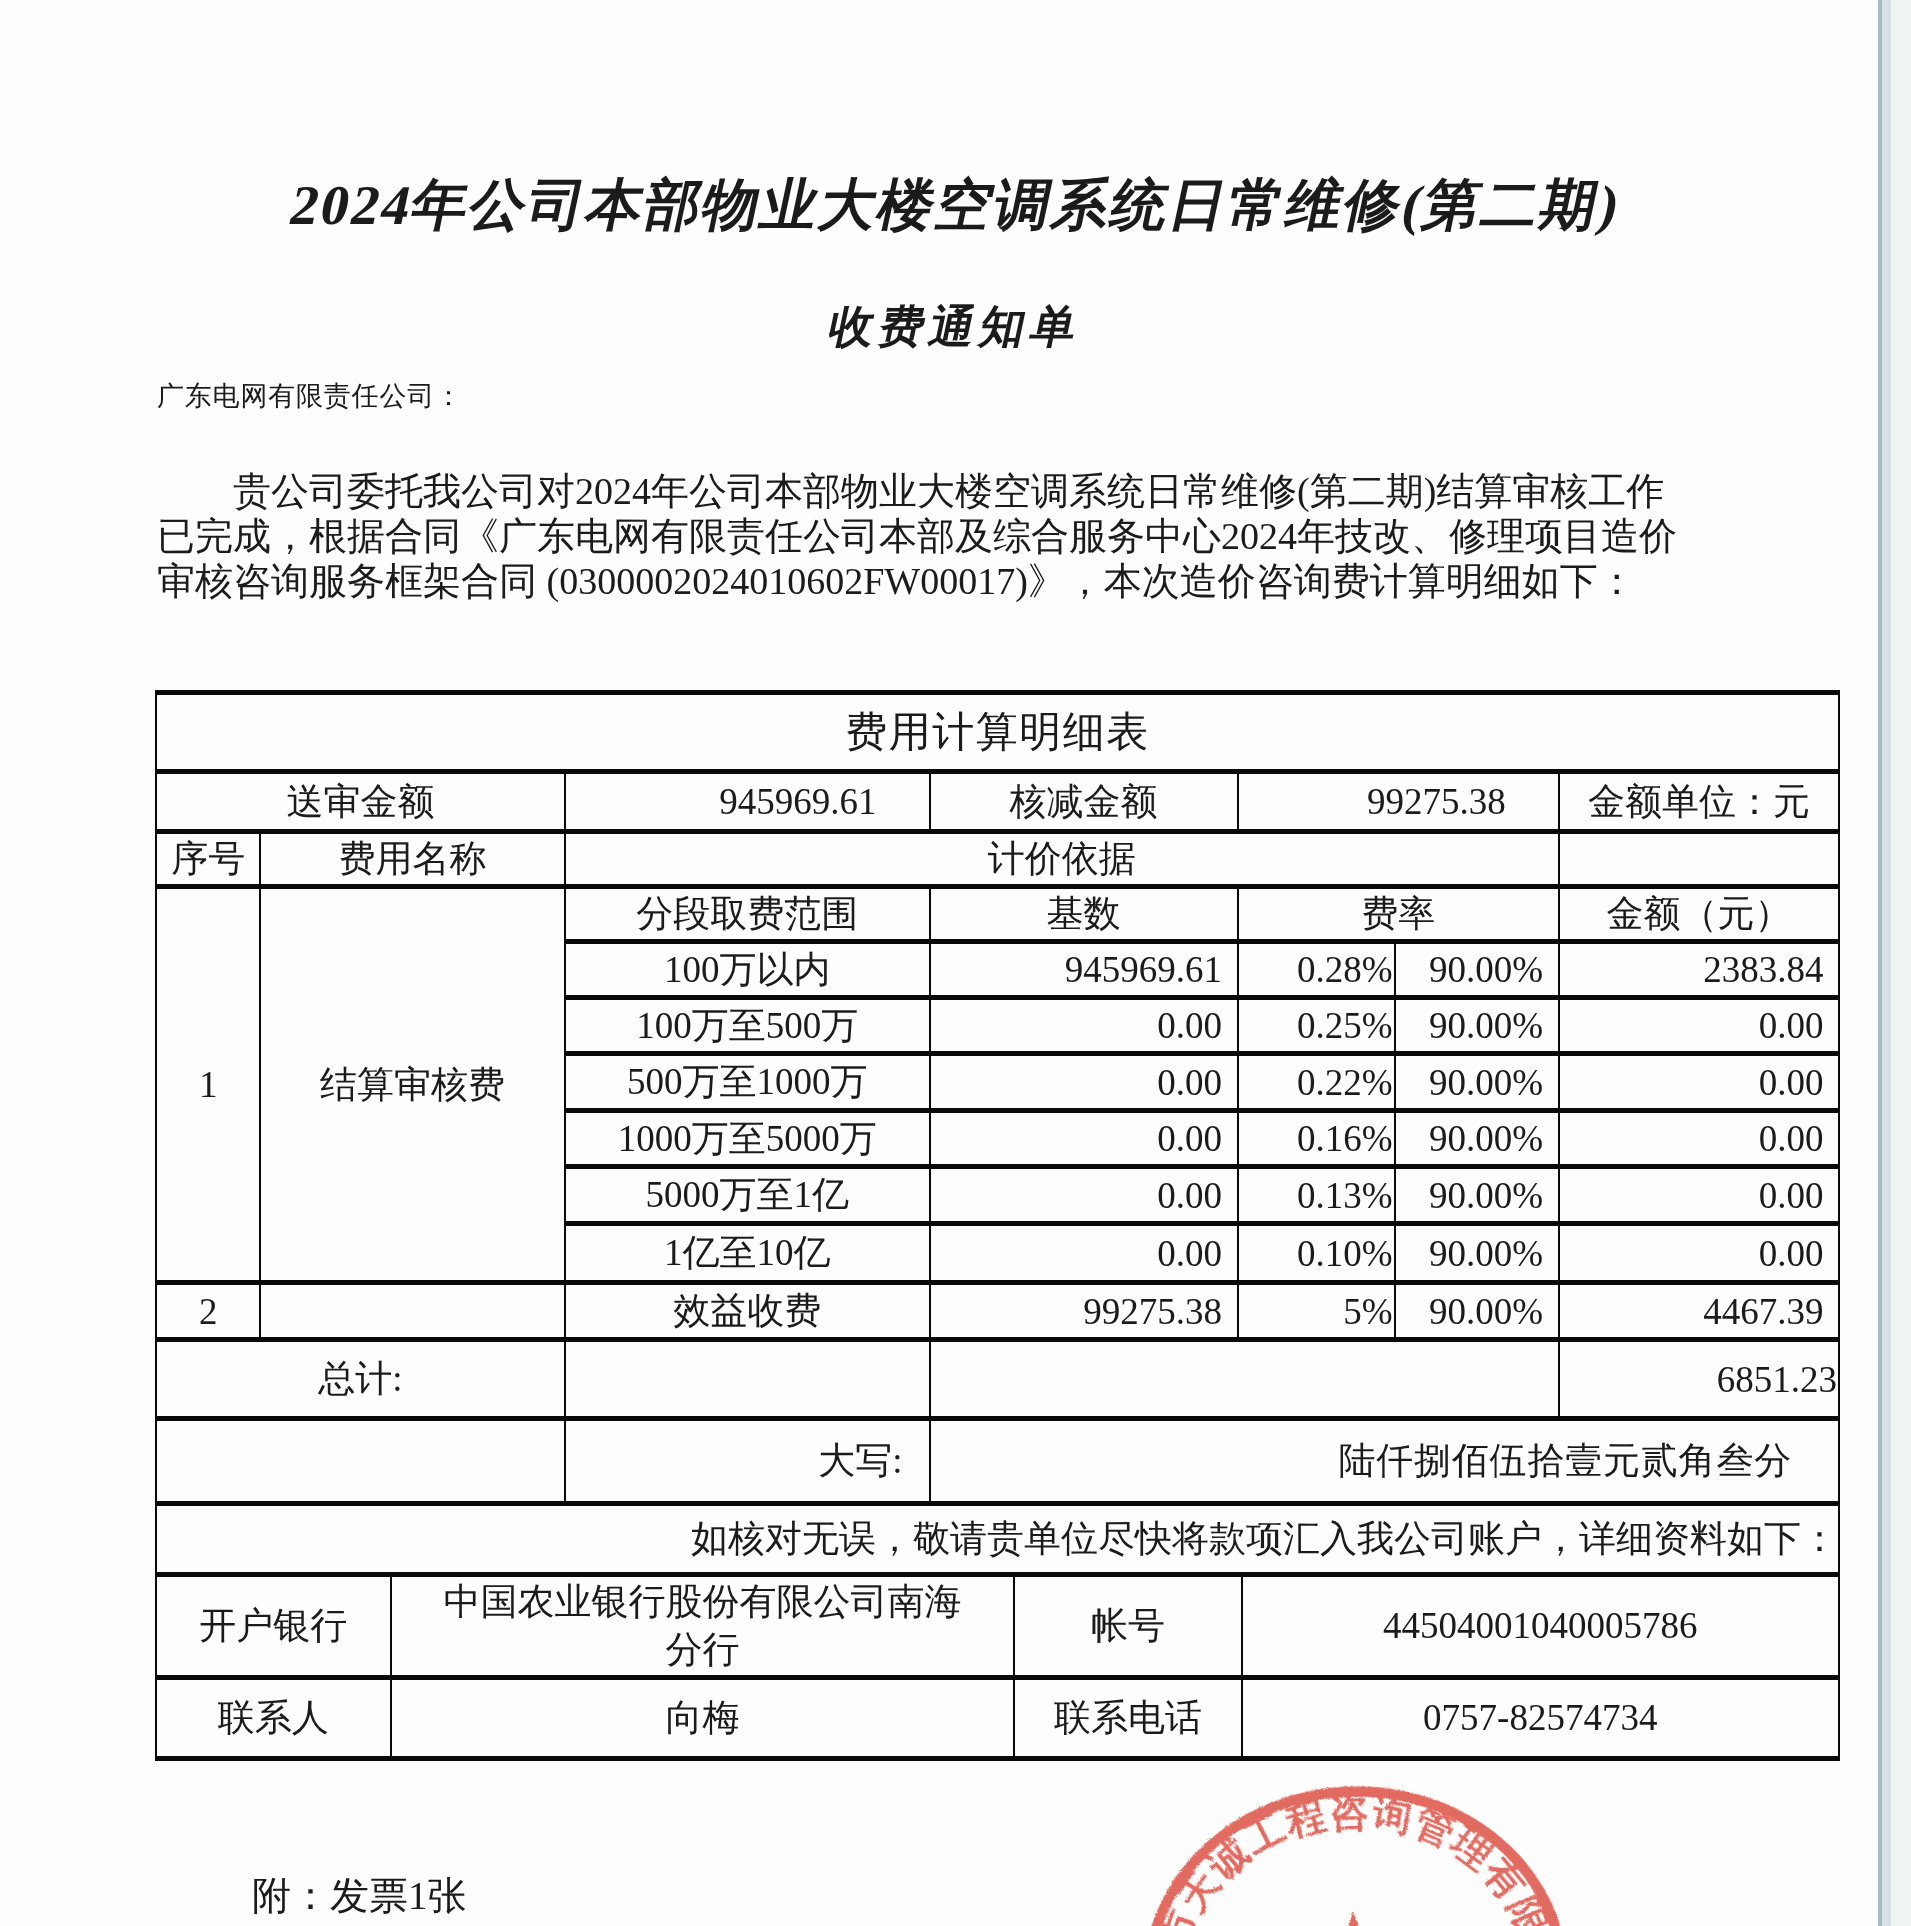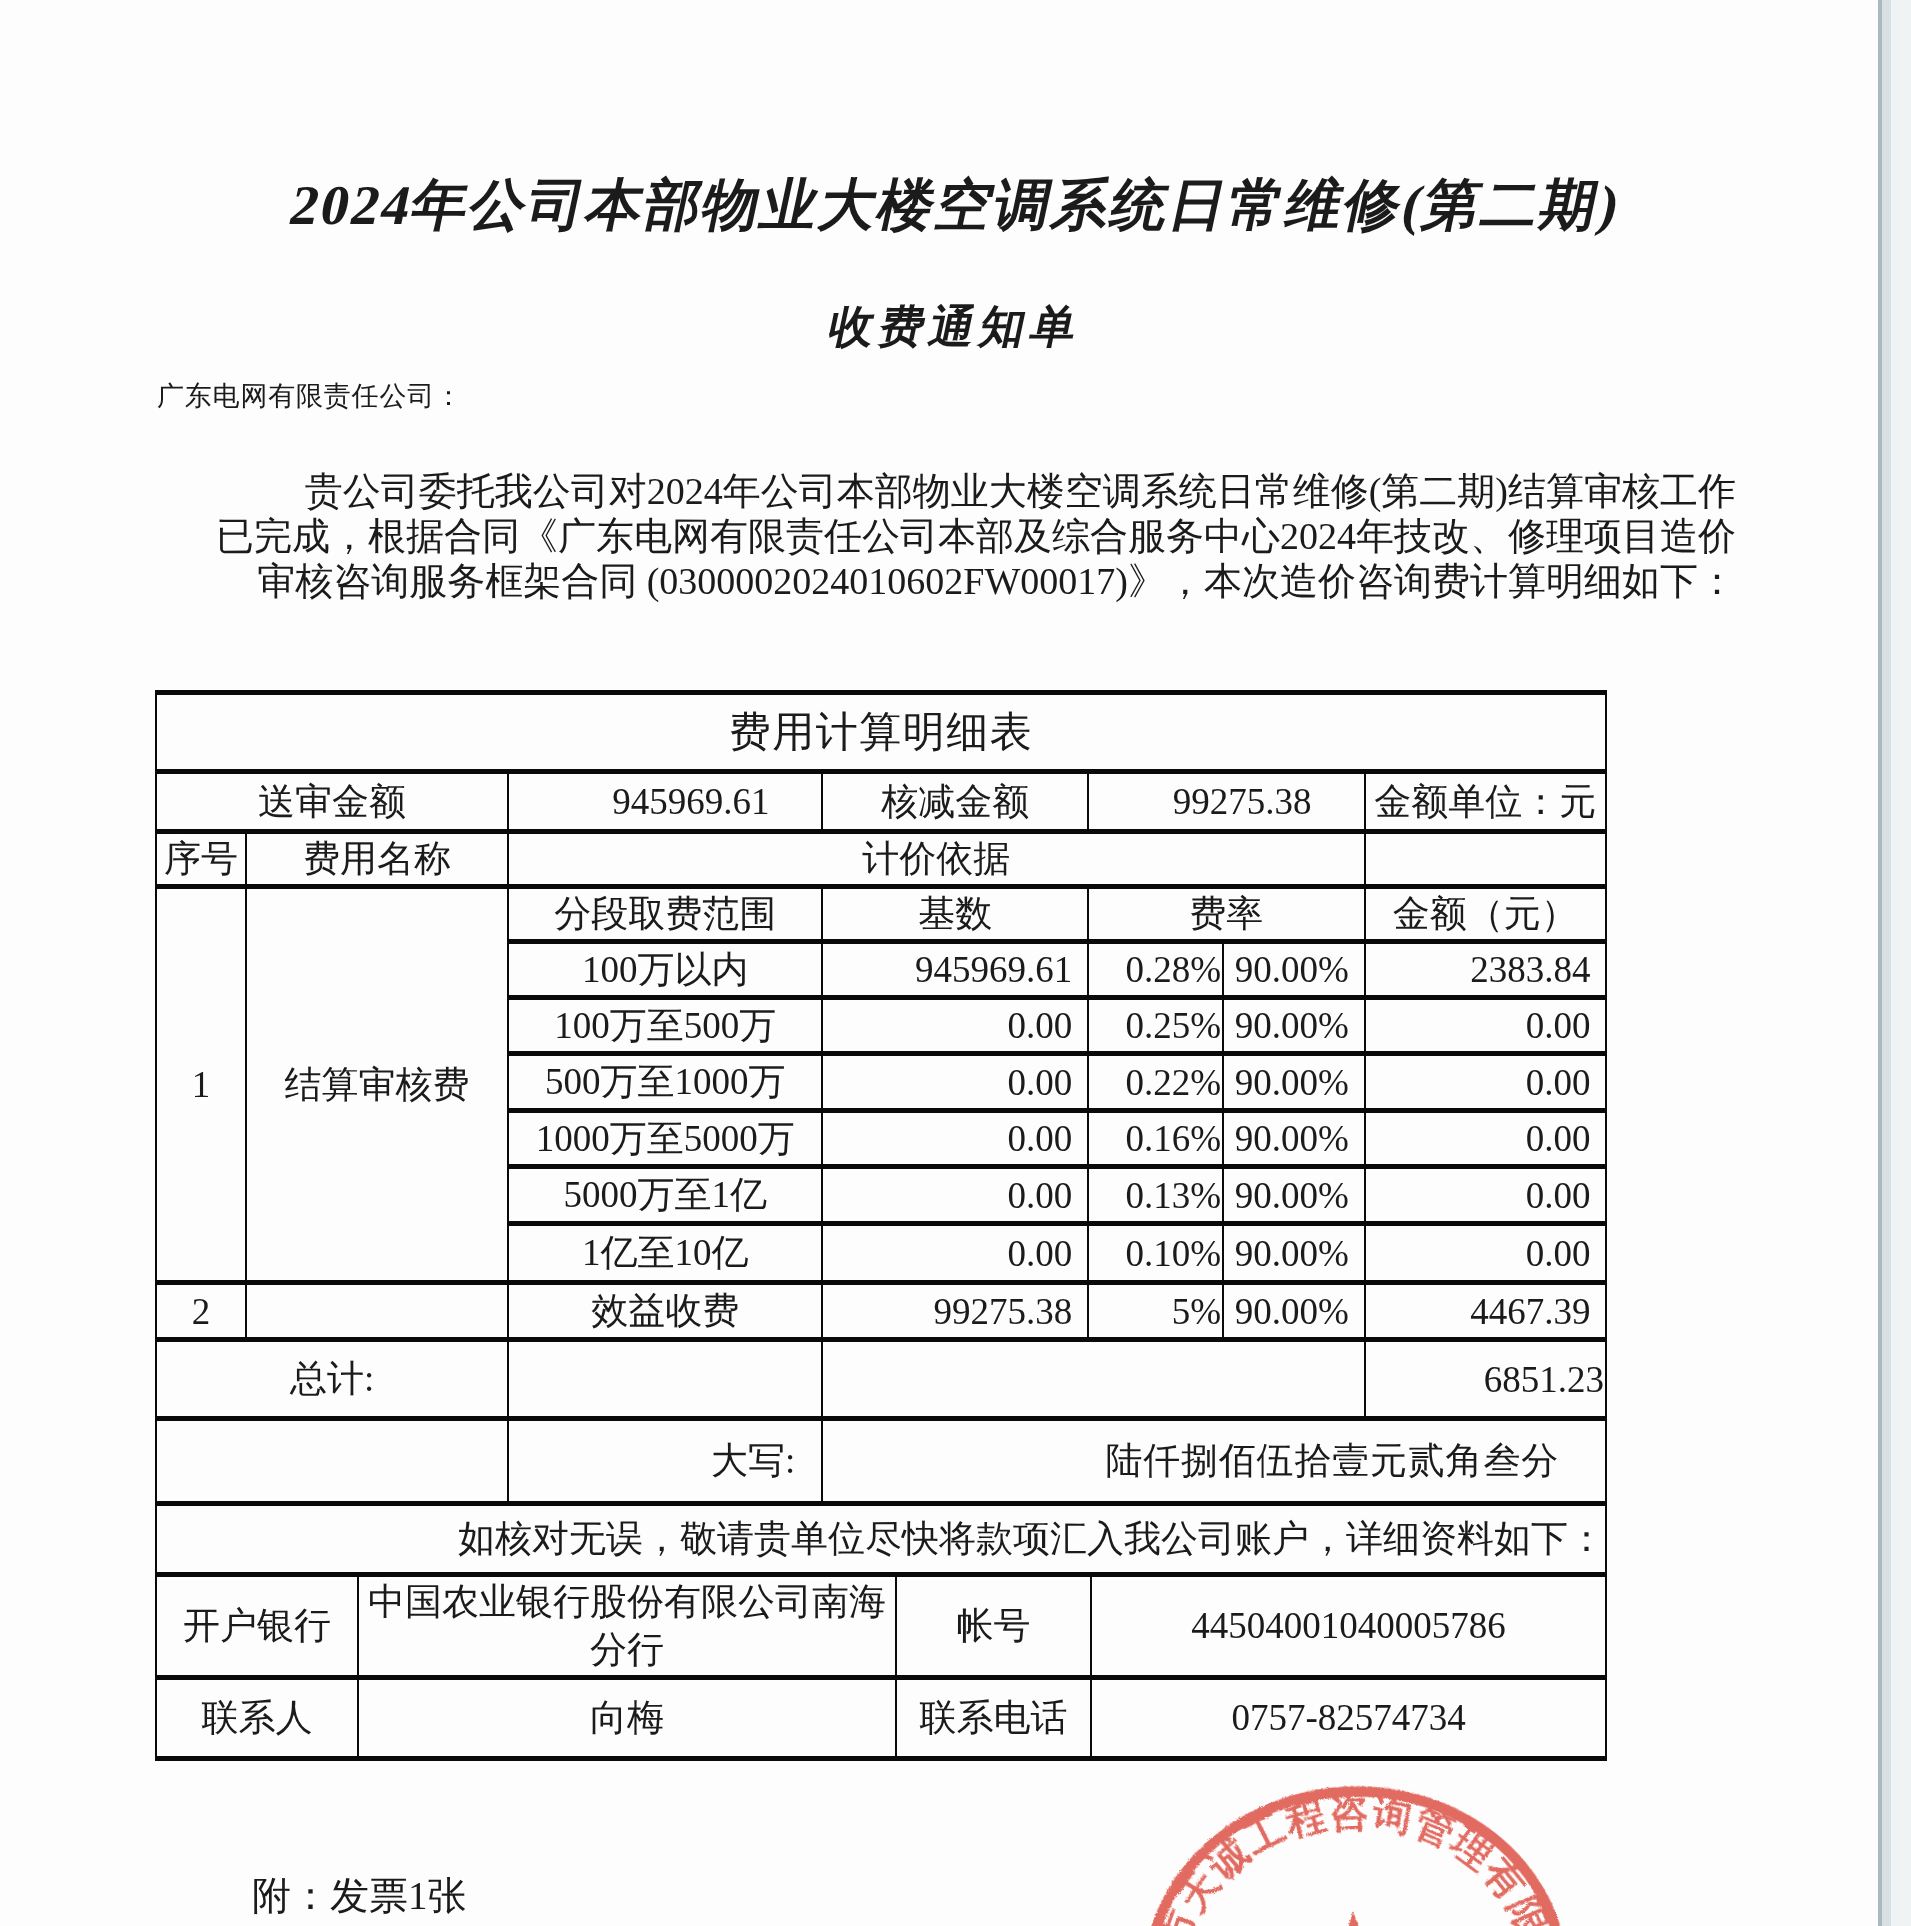--- a/index.html
+++ b/index.html
@@ -27,24 +27,24 @@
   }
   .salutation{
     position:absolute;left:157px;top:378px;
     font-size:27px;letter-spacing:0.8px;
   }
   .para{
     position:absolute;left:157px;top:469px;width:1579px;
     font-size:38px;line-height:45px;
     text-indent:2em;
     white-space:pre-line;
-    text-align:right;
+    text-align:left;
   }
   .tablewrap{
-    position:absolute;left:155px;top:690px;width:1452px;font-family:Liberation Serif, serif;
+    position:absolute;left:155px;top:690px;width:1685px;font-family:Liberation Serif, serif;
   }
   table{border-collapse:collapse;width:100%;table-layout:fixed;}
   td{
     border:2.3px solid #0a0a0a;
     border-top-width:5px;border-bottom-width:5px;
     text-align:center;vertical-align:middle;
     font-size:37px;padding:0;
     overflow:hidden;
   }
   .t1 tr:nth-child(1){height:79px}

